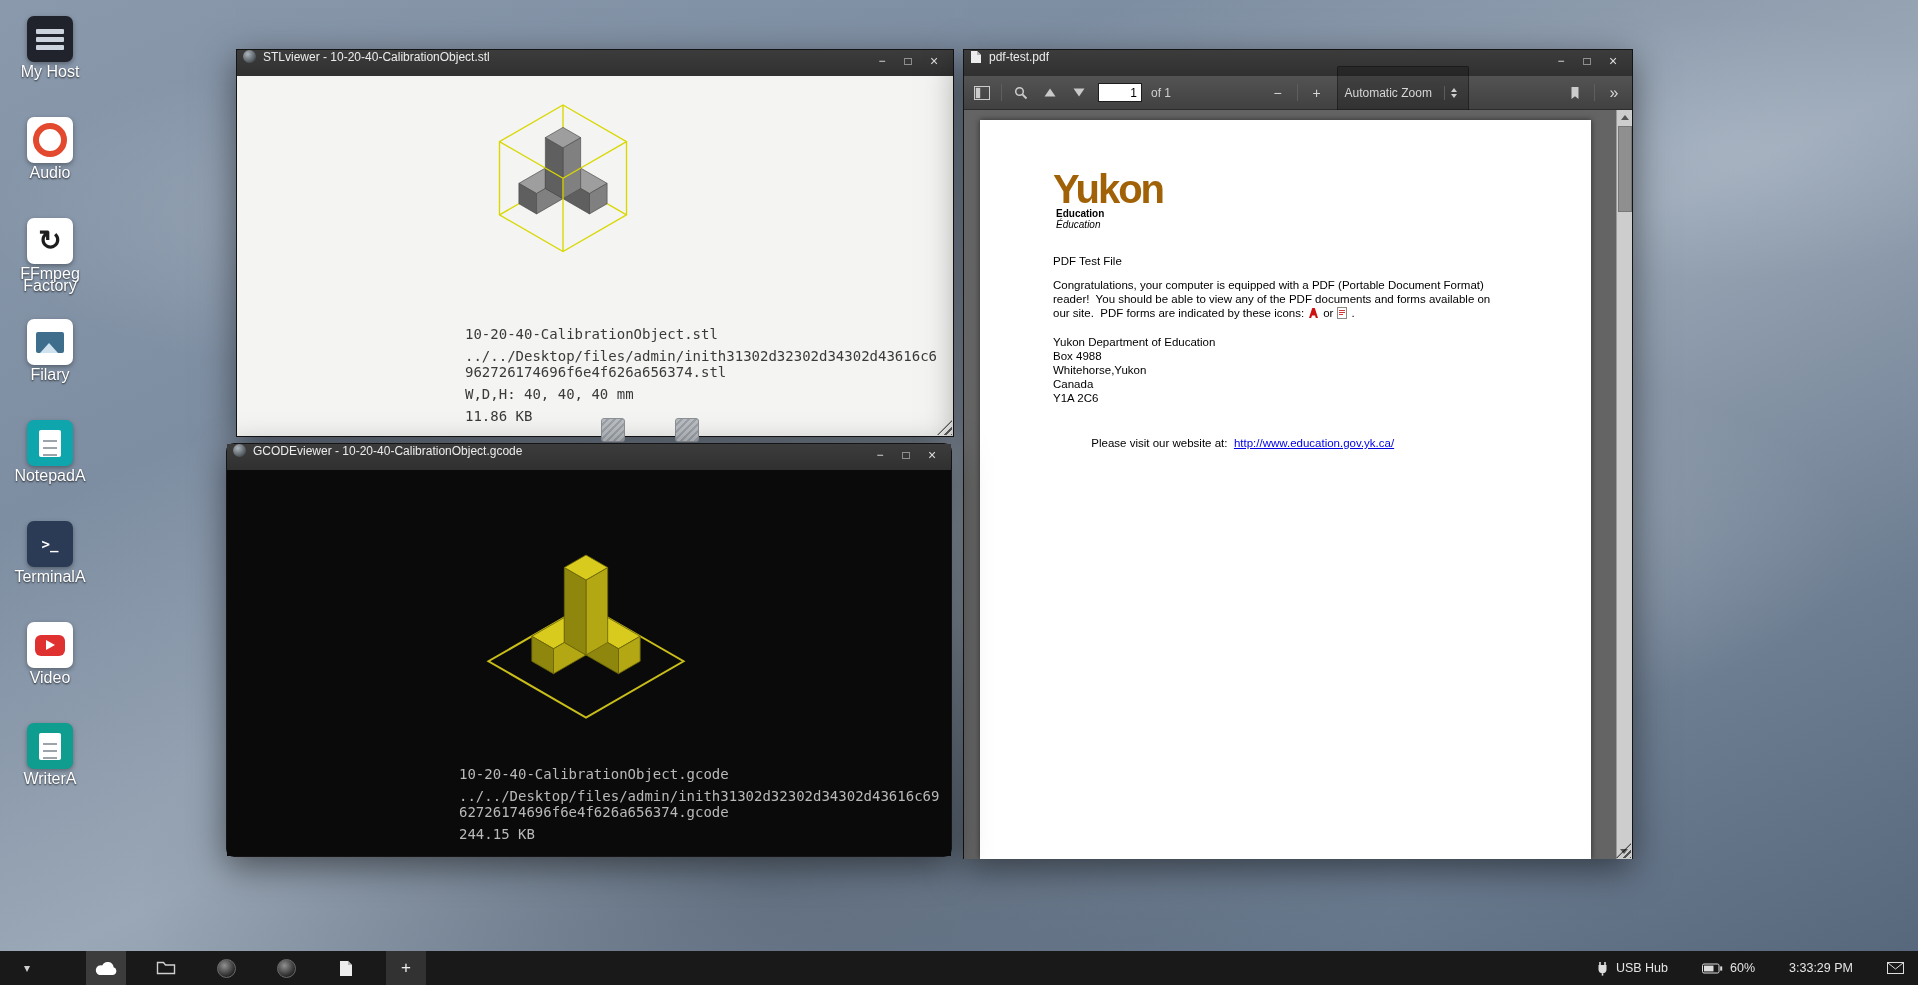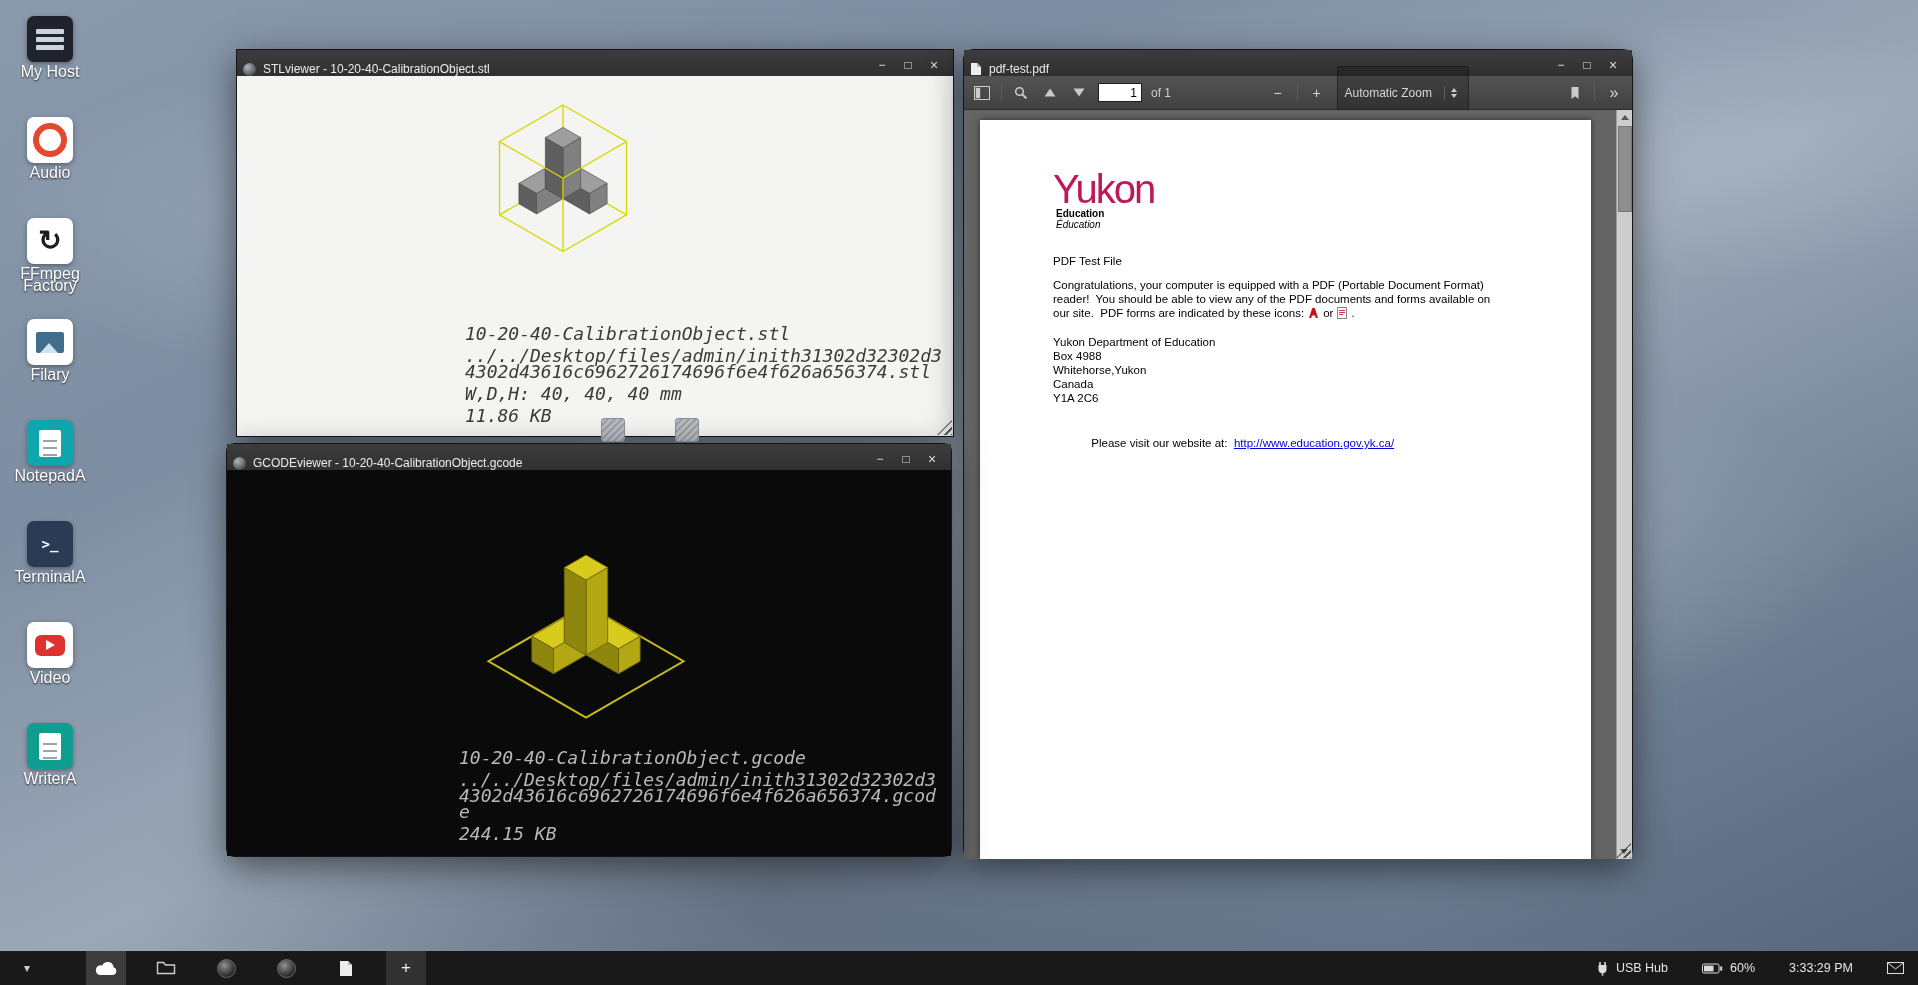--- a/index.html
+++ b/index.html
@@ -41,71 +41,71 @@
 
   
   .file-shortcut{position:absolute;z-index:7;width:70px;text-align:center;}
   .fs-a{left:578px;top:418px;} .fs-b{left:652px;top:418px;}
   .fs-img{width:22px;height:22px;margin:0 auto;background:#b9bdc2;border:1px solid #8d9196;border-radius:3px;
      background-image:repeating-linear-gradient(135deg,#b9bdc2 0 3px,#9aa0a6 3px 5px);}
   .fs-label{font-size:10px;color:#3a3d42;margin-top:2px;}
 
   
   .window{position:absolute;border:1px solid #141414;box-shadow:0 10px 34px rgba(0,0,0,.5);background:#f2f2f2;}
-  .titlebar{height:26px;background:linear-gradient(#3c3c3c,#303030);display:flex;align-items:flex-end;
+  .titlebar{height:26px;background:linear-gradient(#3c3c3c,#303030);display:flex;align-items:flex-start;
             padding:0 6px;gap:7px;color:#ececec;font-size:12px;}
   .tb-title{white-space:nowrap;overflow:hidden;}
   .tb-controls{margin-left:auto;display:flex;}
   .tb-ctrl{width:26px;height:22px;display:flex;align-items:center;justify-content:center;color:#dedede;
            font-size:12px;background:transparent;border:0;padding:0;cursor:default;}
   .tb-ctrl.close{font-size:14px;}
   .app-disc{width:13px;height:13px;border-radius:50%;background:radial-gradient(circle at 36% 32%,#aeb6bd,#4b5258 72%);flex:0 0 auto;}
 
   .grip{position:absolute;right:1px;bottom:1px;width:15px;height:15px;z-index:5;
         clip-path:polygon(100% 0,100% 100%,0 100%);
         background:repeating-linear-gradient(135deg,rgba(0,0,0,.6) 0 2px,transparent 2px 5px);}
 
   
   .stl-window{left:236px;top:49px;width:716px;height:386px;z-index:5;}
   .stl-content{position:relative;height:360px;background:#f4f4f2;overflow:hidden;}
   .stl-render{position:absolute;left:231px;top:10px;}
   .mono-info{position:absolute;left:228px;bottom:12px;width:478px;
-     font-family:"DejaVu Sans Mono",monospace;font-size:18px;line-height:16px;color:#3a3a3a;font-style:italic;}
+     font-family:"DejaVu Sans Mono",monospace;font-size:14px;line-height:16px;color:#3a3a3a;}
   .mono-info>div{margin-bottom:6px;word-break:break-all;}
   .mono-info>div:last-child{margin-bottom:0;}
 
   
   .gcode-window{left:226px;top:443px;width:724px;height:412px;z-index:10;border-radius:8px;}
   .gcode-content{position:relative;height:386px;background:#0a0a0a;overflow:hidden;}
   .gcode-render{position:absolute;left:229px;top:40px;}
   .gcode-content .mono-info{color:#b9b9b9;left:232px;bottom:14px;width:482px;}
 
   
-  .pdf-window{left:963px;top:49px;width:668px;height:808px;z-index:6;background:#646464;border-radius:10px;}
+  .pdf-window{left:963px;top:49px;width:668px;height:808px;z-index:6;background:#646464;}
   .pdf-toolbar{height:33px;background:linear-gradient(#535353,#414141);border-bottom:1px solid #2c2c2c;
       display:flex;align-items:center;padding:0 5px;gap:3px;color:#d6d6d6;}
   .tbtn{background:transparent;border:0;color:#d6d6d6;width:26px;height:24px;display:flex;
         align-items:center;justify-content:center;font-size:14px;padding:0;cursor:default;border-radius:2px;}
   .tsep{width:1px;height:17px;background:#5e5e5e;margin:0 3px;}
   .tflex{flex:1;}
   .page-input{width:34px;height:17px;border:1px solid #1d1d1d;background:#fff;color:#000;
         font-size:12px;text-align:right;padding:0 4px;margin-left:3px;}
   .page-of{font-size:12px;color:#cfcfcf;margin-left:6px;}
   .zoom-select{height:20px;background:rgba(0,0,0,.22);border:1px solid rgba(0,0,0,.35);border-radius:2px;
         display:flex;align-items:center;gap:12px;padding:16px 7px;font-size:12px;margin-left:4px;min-width:116px;}
   .zs-arrows{display:flex;flex-direction:column;gap:2px;border-left:1px solid #5c5c5c;padding-left:6px;height:14px;justify-content:center;}
   .zs-arrows b{width:0;height:0;border-left:3.5px solid transparent;border-right:3.5px solid transparent;display:block;}
   .zs-up{border-bottom:4px solid #cdcdcd;} .zs-down{border-top:4px solid #cdcdcd;}
   .chev{font-size:16px;color:#d6d6d6;}
 
   .pdf-viewer{position:relative;height:749px;background:#646464;overflow:hidden;}
   .pdf-page{position:absolute;left:16px;top:10px;width:611px;height:739px;background:#fff;
         box-shadow:0 0 6px rgba(0,0,0,.55);color:#000;}
   .page-inner{padding:50px 0 0 73px;width:470px;}
-  .yukon-word{font-size:40px;font-weight:normal;letter-spacing:-2px;color:#be185d;line-height:38px;}
+  .yukon-word{font-size:40px;font-weight:bold;letter-spacing:-2px;color:#a16207;line-height:38px;}
   .yukon-sub1{font-size:10px;font-weight:bold;line-height:11px;margin-left:3px;}
   .yukon-sub2{font-size:10px;font-style:italic;line-height:11px;margin-left:3px;}
   .pdf-heading{font-size:11.5px;line-height:14px;margin-top:24px;}
   .pdf-para{margin-top:10px;font-size:11.5px;line-height:14px;}
   .pdf-para .pline{white-space:pre-wrap;}
   .pline3{display:flex;align-items:center;gap:4px;white-space:pre-wrap;}
   .pdf-address{margin-top:15px;font-size:11.5px;line-height:14px;}
   .pdf-site{margin-top:17px;font-size:11.5px;line-height:14px;white-space:pre-wrap;}
   .pdf-site a{color:#0000e0;text-decoration:underline;}
   .pdf-scrollbar{position:absolute;right:0;top:0;bottom:0;width:15px;background:#cdcdcd;border-left:1px solid #9b9b9b;}

